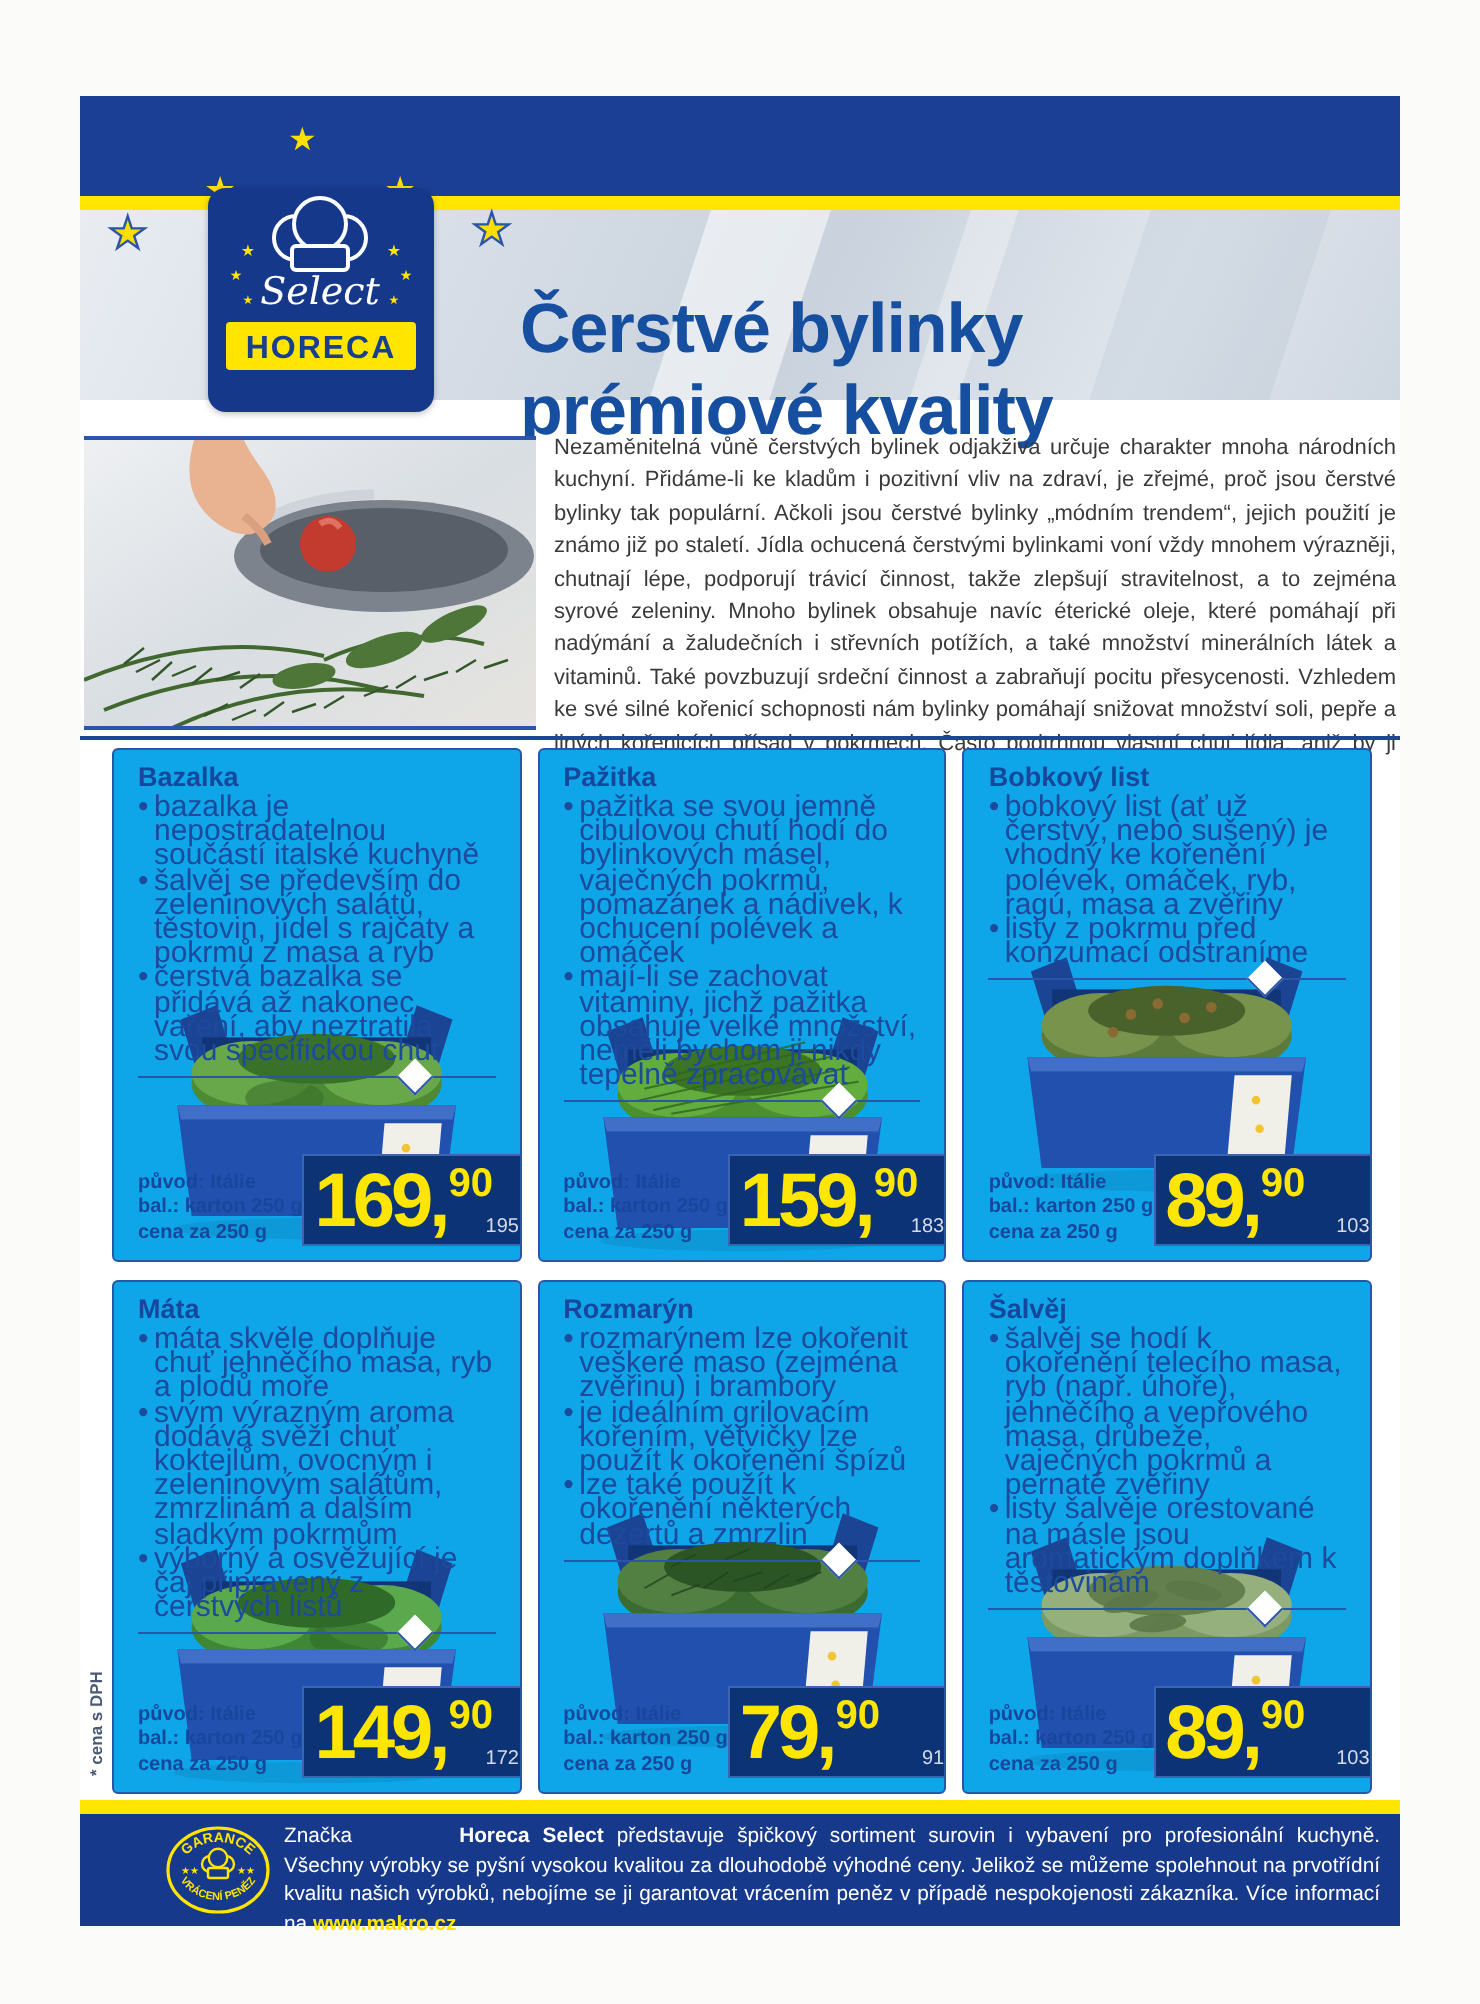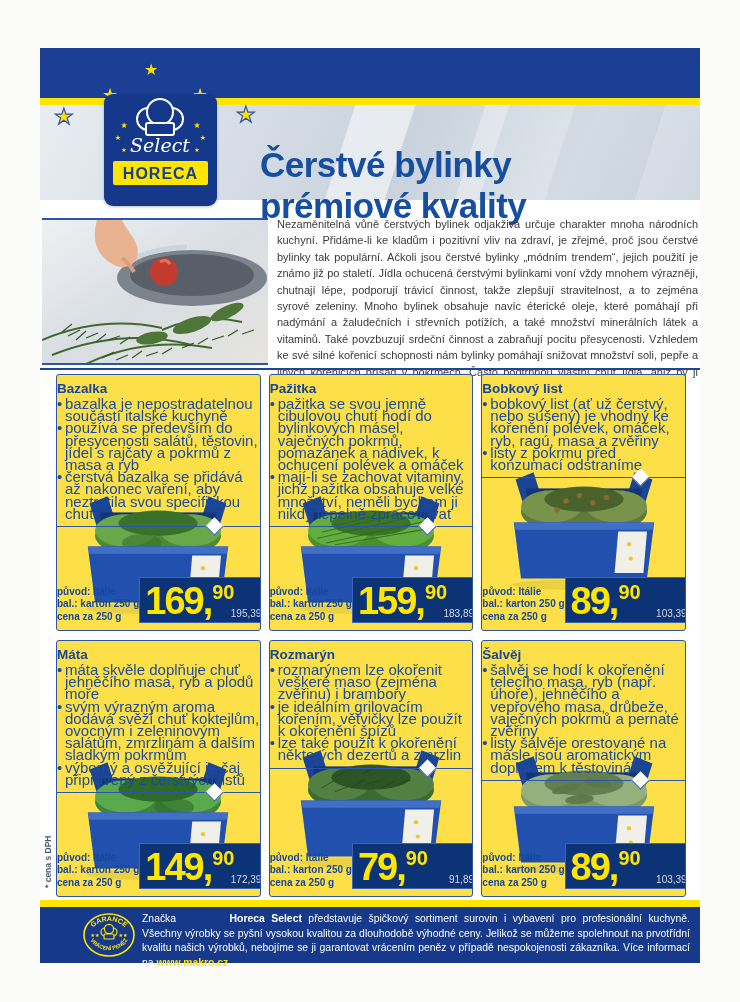--- a/index.html
+++ b/index.html
@@ -33,22 +33,22 @@
   
   .intro-photo{position:absolute;left:2px;top:170px;width:226px;height:147px;border-top:2px solid #2a55a8;
     border-bottom:2px solid #2a55a8;box-sizing:border-box;overflow:hidden;}
   .intro-text{position:absolute;left:237px;top:168px;width:421px;font-size:11px;line-height:16.4px;
     color:#3a3a3a;text-align:justify;margin:0;}
   .divider{position:absolute;left:0;top:320px;width:660px;height:2px;background:#1d4794;}
 
   
   .grid{position:absolute;left:16px;top:326px;width:630px;display:grid;
     grid-template-columns:repeat(3,1fr);gap:9px 8px;}
-  .cell{height:257px;box-sizing:border-box;border:1.5px solid #2a55a8;border-radius:3px;background:#fde047;
-    padding:6px 0 7px;display:flex;flex-direction:column;overflow:hidden;}
+  .cell{height:257px;box-sizing:border-box;border:1.5px solid #2a55a8;border-radius:3px;background:#0ea5e9;
+    padding:6px 12px 7px;display:flex;flex-direction:column;overflow:hidden;}
   .cell-title{font-size:13.5px;font-weight:bold;color:#16479c;margin:0 0 2px;}
   .bullets{margin:0;padding:0;list-style:none;}
   .bullets li{font-size:15px;line-height:12.2px;color:#1c4a9c;padding-left:8px;position:relative;}
   .bullets li::before{content:"•";position:absolute;left:0;color:#1c4a9c;}
   .bubble-line{position:relative;border-bottom:1.5px solid #2a55a8;margin-top:6px;height:0;}
   .notch{position:absolute;right:19%;top:-6px;width:12px;height:12px;background:#fff;
     border-right:1.5px solid #2a55a8;border-bottom:1.5px solid #2a55a8;transform:rotate(45deg);}
   .photo-wrap{flex:1;display:flex;align-items:center;justify-content:center;min-height:0;}
   .photo-wrap svg{width:180px;height:126px;}
   .info-row{display:flex;justify-content:space-between;align-items:flex-end;}
@@ -152,21 +152,21 @@
   </div>
   <p class="intro-text">Nezaměnitelná vůně čerstvých bylinek odjakživa určuje charakter mnoha národních kuchyní. Přidáme-li ke kladům i pozitivní vliv na zdraví, je zřejmé, proč jsou čerstvé bylinky tak populární. Ačkoli jsou čerstvé bylinky „módním trendem“, jejich použití je známo již po staletí. Jídla ochucená čerstvými bylinkami voní vždy mnohem výrazněji, chutnají lépe, podporují trávicí činnost, takže zlepšují stravitelnost, a to zejména syrové zeleniny. Mnoho bylinek obsahuje navíc éterické oleje, které pomáhají při nadýmání a žaludečních i střevních potížích, a také množství minerálních látek a vitaminů. Také povzbuzují srdeční činnost a zabraňují pocitu přesycenosti. Vzhledem ke své silné kořenicí schopnosti nám bylinky pomáhají snižovat množství soli, pepře a jiných kořenicích přísad v pokrmech. Často podtrhnou vlastní chuť jídla, aniž by ji přehlušovaly.</p>
   <div class="divider"></div>
 
   <div class="grid">
 
     <div class="cell">
       <div class="cell-title">Bazalka</div>
       <ul class="bullets">
         <li>bazalka je nepostradatelnou součástí italské kuchyně</li>
-        <li>používá se především do přesycenosti salátů, těstovin, jídel s rajčaty a pokrmů z masa a ryb</li>
+        <li>šalvěj se především do zeleninových salátů, těstovin, jídel s rajčaty a pokrmů z masa a ryb</li>
         <li>čerstvá bazalka se přidává až nakonec vaření, aby neztratila svou specifickou chuť</li>
       </ul>
       <div class="bubble-line">
           <span class="notch"></span>
         </div>
       <div class="photo-wrap">
         <svg viewBox="0 0 200 140">
           <ellipse cx="100" cy="133" rx="80" ry="6" fill="#00000012"></ellipse>
           <polygon points="24,16 44,8 52,34 32,42" fill="#1c4494"></polygon>
           <polygon points="156,8 176,16 168,42 148,34" fill="#1c4494"></polygon>

